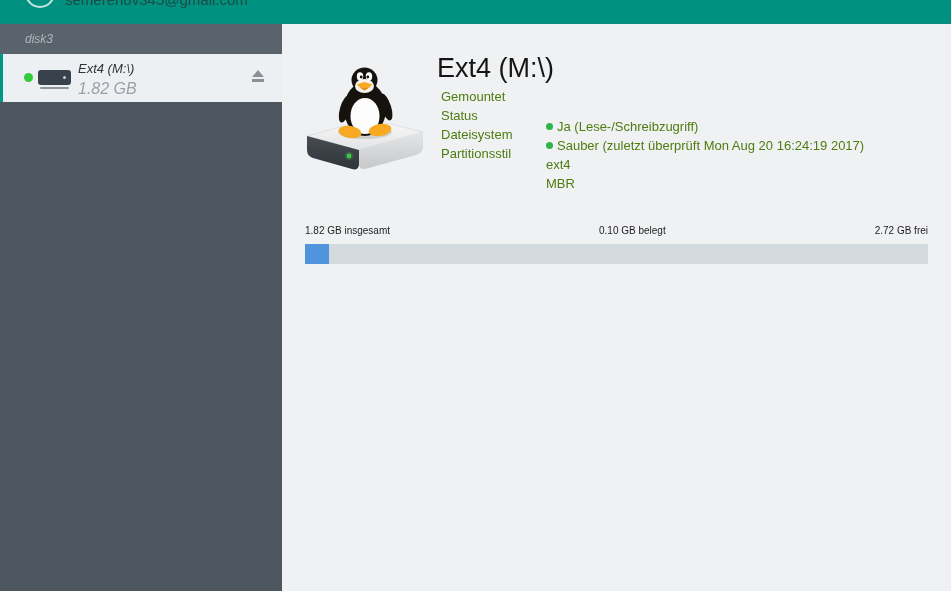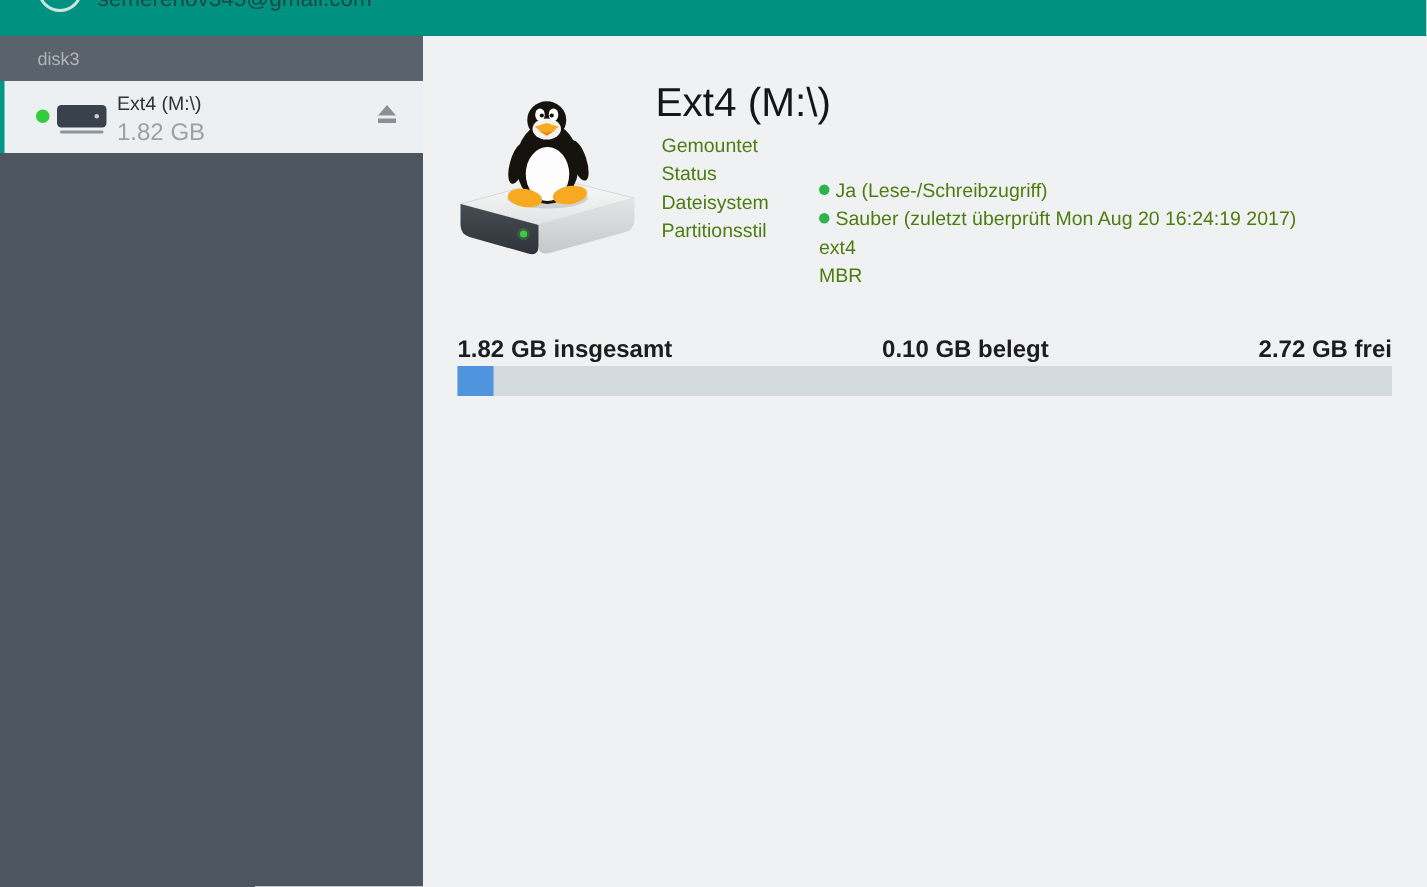--- a/index.html
+++ b/index.html
@@ -23,20 +23,21 @@
   }
   .account-email {
     position:absolute; left:65px; top:-9px;
     font-size:15px; color:#1d4b44; white-space:nowrap;
   }
 
   
   .sidebar {
     position:absolute; top:24px; left:0; width:282px; height:567px;
     background:#4d565e;
+    font-style:italic;
   }
   .group-header {
     height:30px; background:#5a636b;
     color:#aeb5ba; font-size:12px; line-height:30px; padding-left:25px;
   }
   .volume-item {
     position:relative; height:48px; background:#edf0f2; cursor:pointer;
   }
   .select-stripe {
     position:absolute; left:0; top:0; width:3px; height:48px; background:#009688;
@@ -90,21 +91,21 @@
   .detail-label { width:105px; flex:0 0 105px; }
   .detail-value { white-space:nowrap; display:flex; align-items:center;margin-top:39px; }
   .value-dot {
     display:inline-block; width:7px; height:7px; border-radius:50%;
     background:#2db44c; margin-right:4px; flex:0 0 7px;
   }
 
   .usage-labels {
     position:absolute; left:23px; top:201px; width:623px;
     display:flex; justify-content:space-between;
-    font-size:16px; font-weight:700; color:#1d1d1d;align-items:flex-end;
+    font-size:10px; font-weight:400; color:#1d1d1d;align-items:flex-end;
   }
   .usage-bar {
     position:absolute; left:23px; top:220px; width:623px; height:20px;
     background:#d3dade;
   }
   .usage-bar-fill { height:20px; width:0; background:#5094dd; }
 </style>
 </head>
 <body>
 

